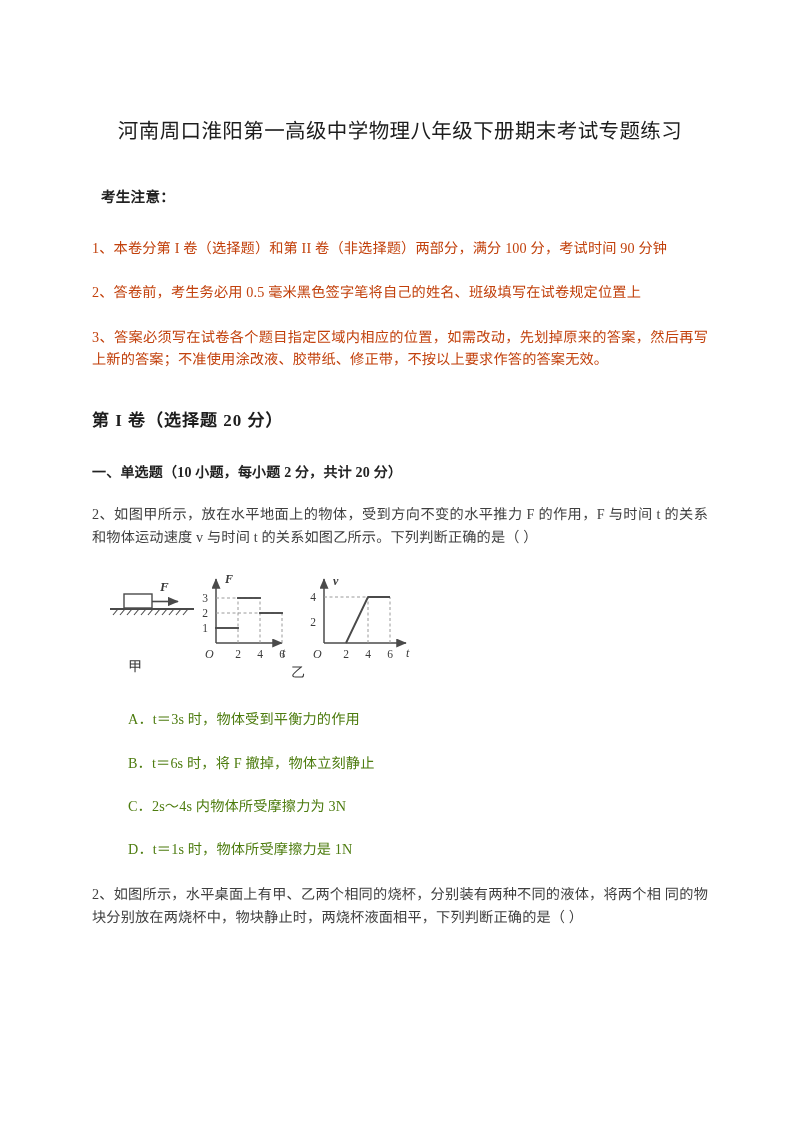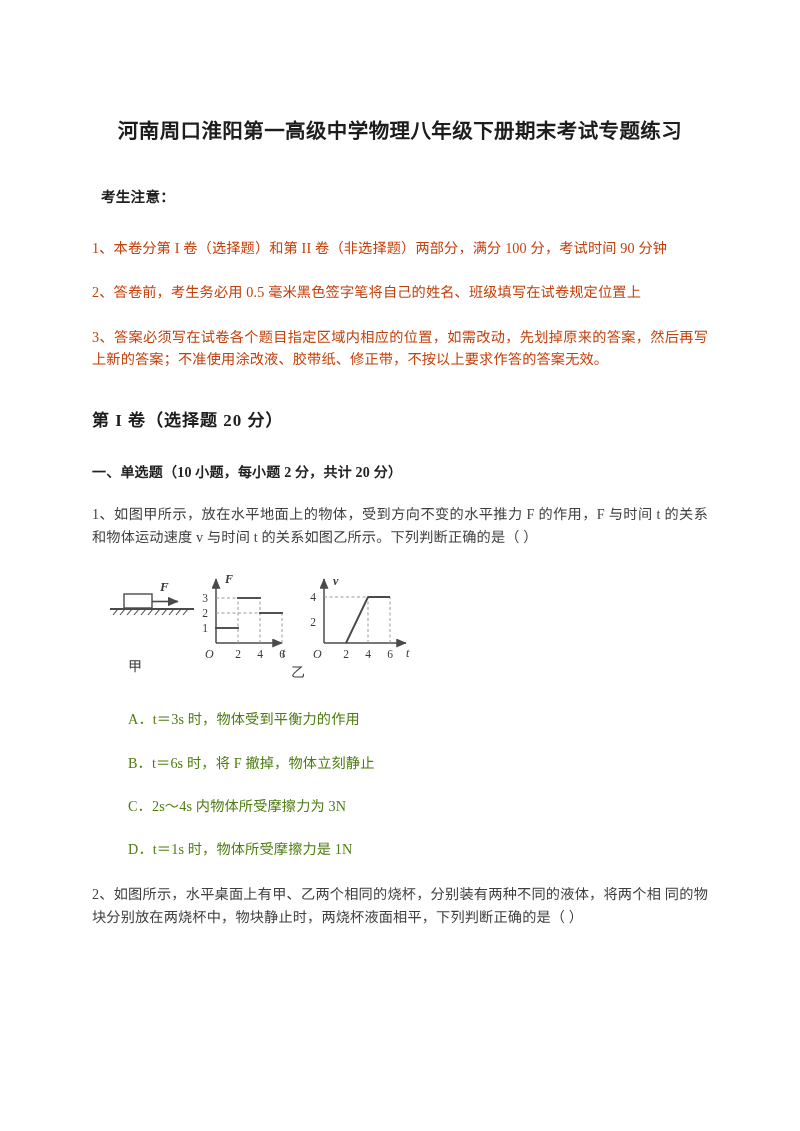--- a/index.html
+++ b/index.html
@@ -23,21 +23,21 @@
     height: 1131px;
     box-sizing: border-box;
     padding: 0 92px;
   }
   
   .doc-title {
     margin: 0;
     padding-top: 118px;
     text-align: center;
     font-size: 20.5px;
-    font-weight: bold;
+    font-weight: normal;
     letter-spacing: 0.4px;
     color: #1d1d1d;
     line-height: 1.35;
   }
   .doc-subtitle {
     margin: 0;
     padding-top: 14px;
     text-align: center;
     font-size: 14.5px;
     color: #4a4a4a;
@@ -117,21 +117,21 @@
 
   <p class="notice-heading">考生注意：</p>
   <p class="notice-item">1、本卷分第 I 卷（选择题）和第 II 卷（非选择题）两部分，满分 100 分，考试时间 90 分钟</p>
   <p class="notice-item">2、答卷前，考生务必用 0.5 毫米黑色签字笔将自己的姓名、班级填写在试卷规定位置上</p>
   <p class="notice-item">3、答案必须写在试卷各个题目指定区域内相应的位置，如需改动，先划掉原来的答案，然后再写上新的答案；不准使用涂改液、胶带纸、修正带，不按以上要求作答的答案无效。</p>
 
   <p class="part-title">第 I 卷（选择题   20 分）</p>
   <p class="section-heading">一、单选题（10 小题，每小题 2 分，共计 20 分）</p>
 
   <div class="question">
-    <p class="question-stem">1、如图甲所示，放在水平地面上的物体，受到方向不变的水平推力 F 的作用，F 与时间 t 的关系和物体运动速度 v 与时间 t 的关系如图乙所示。下列判断正确的是（      ）</p>
+    <p class="question-stem">2、如图甲所示，放在水平地面上的物体，受到方向不变的水平推力 F 的作用，F 与时间 t 的关系和物体运动速度 v 与时间 t 的关系如图乙所示。下列判断正确的是（      ）</p>
 
     <div class="figure-block">
       <svg class="figure-svg" width="330" height="118" viewBox="0 0 330 118">
         <defs>
           <marker id="ah" markerWidth="7" markerHeight="6" refX="6.5" refY="3" orient="auto">
             <path d="M0,0 L7,3 L0,6 z" fill="#4a4a4a"></path>
           </marker>
         </defs>
 
         <g>

